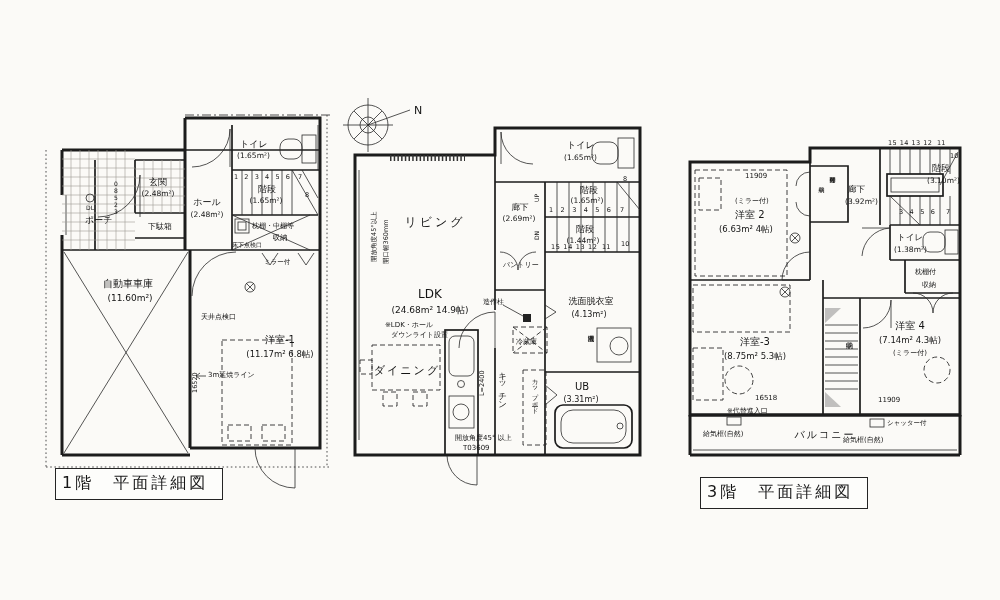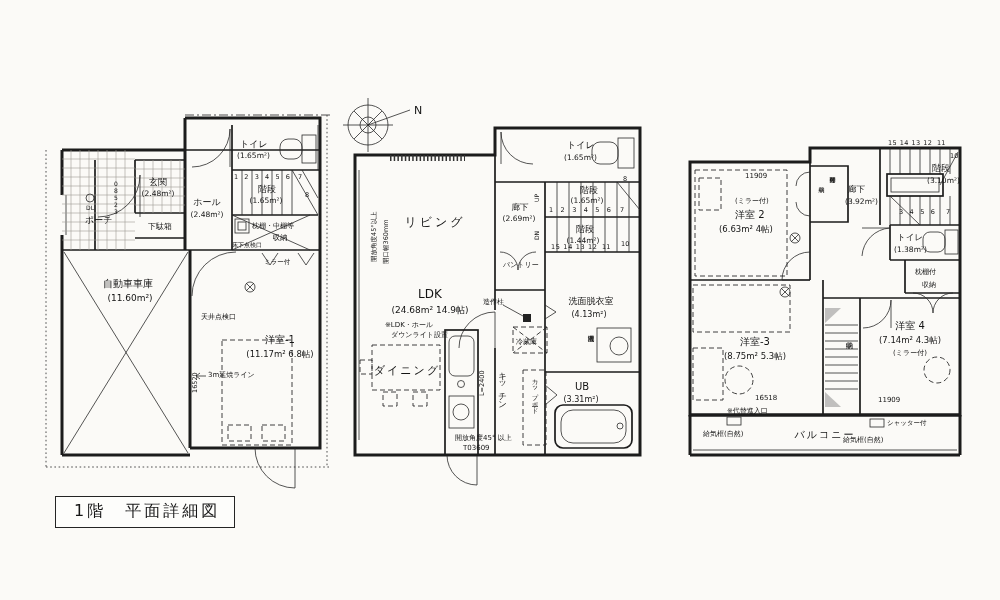--- a/index.html
+++ b/index.html
@@ -11,21 +11,21 @@
   .iw{fill:none;stroke:#1c1c1c;stroke-width:1.7;}
   .tn{fill:none;stroke:#2a2a2a;stroke-width:0.8;}
   .gr{fill:none;stroke:#9f9c96;stroke-width:0.6;}
   .dsh{fill:none;stroke:#2a2a2a;stroke-width:0.9;stroke-dasharray:5 3;}
   .dot{fill:none;stroke:#3a3a3a;stroke-width:0.9;stroke-dasharray:1.6 2.6;}
   .ddot{fill:none;stroke:#3a3a3a;stroke-width:0.9;stroke-dasharray:9 3 2 3;}
   .mid{text-anchor:middle;}
   .vtx{writing-mode:vertical-rl;text-orientation:upright;}
   .hatchband{fill:none;stroke:#333;stroke-width:6;stroke-dasharray:1.5 2.2;}
   .titlebox{position:absolute;border:1.6px solid #242424;background:#fdfdfb;
-            font-size:16px;letter-spacing:3px;padding:4px 14px 5px 18px;white-space:nowrap;margin-top:28px;}
+            font-size:16px;letter-spacing:3px;padding:4px 14px 5px 6px;white-space:nowrap;}
 </style>
 </head>
 <body>
 
 <div id="canvas">
 
   <svg style="left:40px;top:95px;" width="300" height="410" viewBox="0 0 300 410">
     <g>
       <path class="dot" d="M6,55 V372 M6,372 H290 M287,20 V372"></path>
       <path class="ddot" d="M145,20 H292"></path>
@@ -291,14 +291,15 @@
       <text x="203" y="272" font-size="7">11909</text>
       <text x="52" y="283" font-size="7">※代替進入口</text>
       <text class="mid" x="150" y="308" font-size="10" letter-spacing="2">バルコニー</text>
       <text x="28" y="306" font-size="7">給気框(自然)</text>
       <text x="168" y="312" font-size="7">給気框(自然)</text>
       <text x="212" y="295" font-size="6.5">シャッター付</text>
     </g>
   </svg>
 
   <div class="titlebox" style="left:55px;top:468px;">1階　平面詳細図</div>
+  <div class="titlebox" style="left:700px;top:477px;">3階　平面詳細図</div>
 
 </div>
 
 </body></html>

